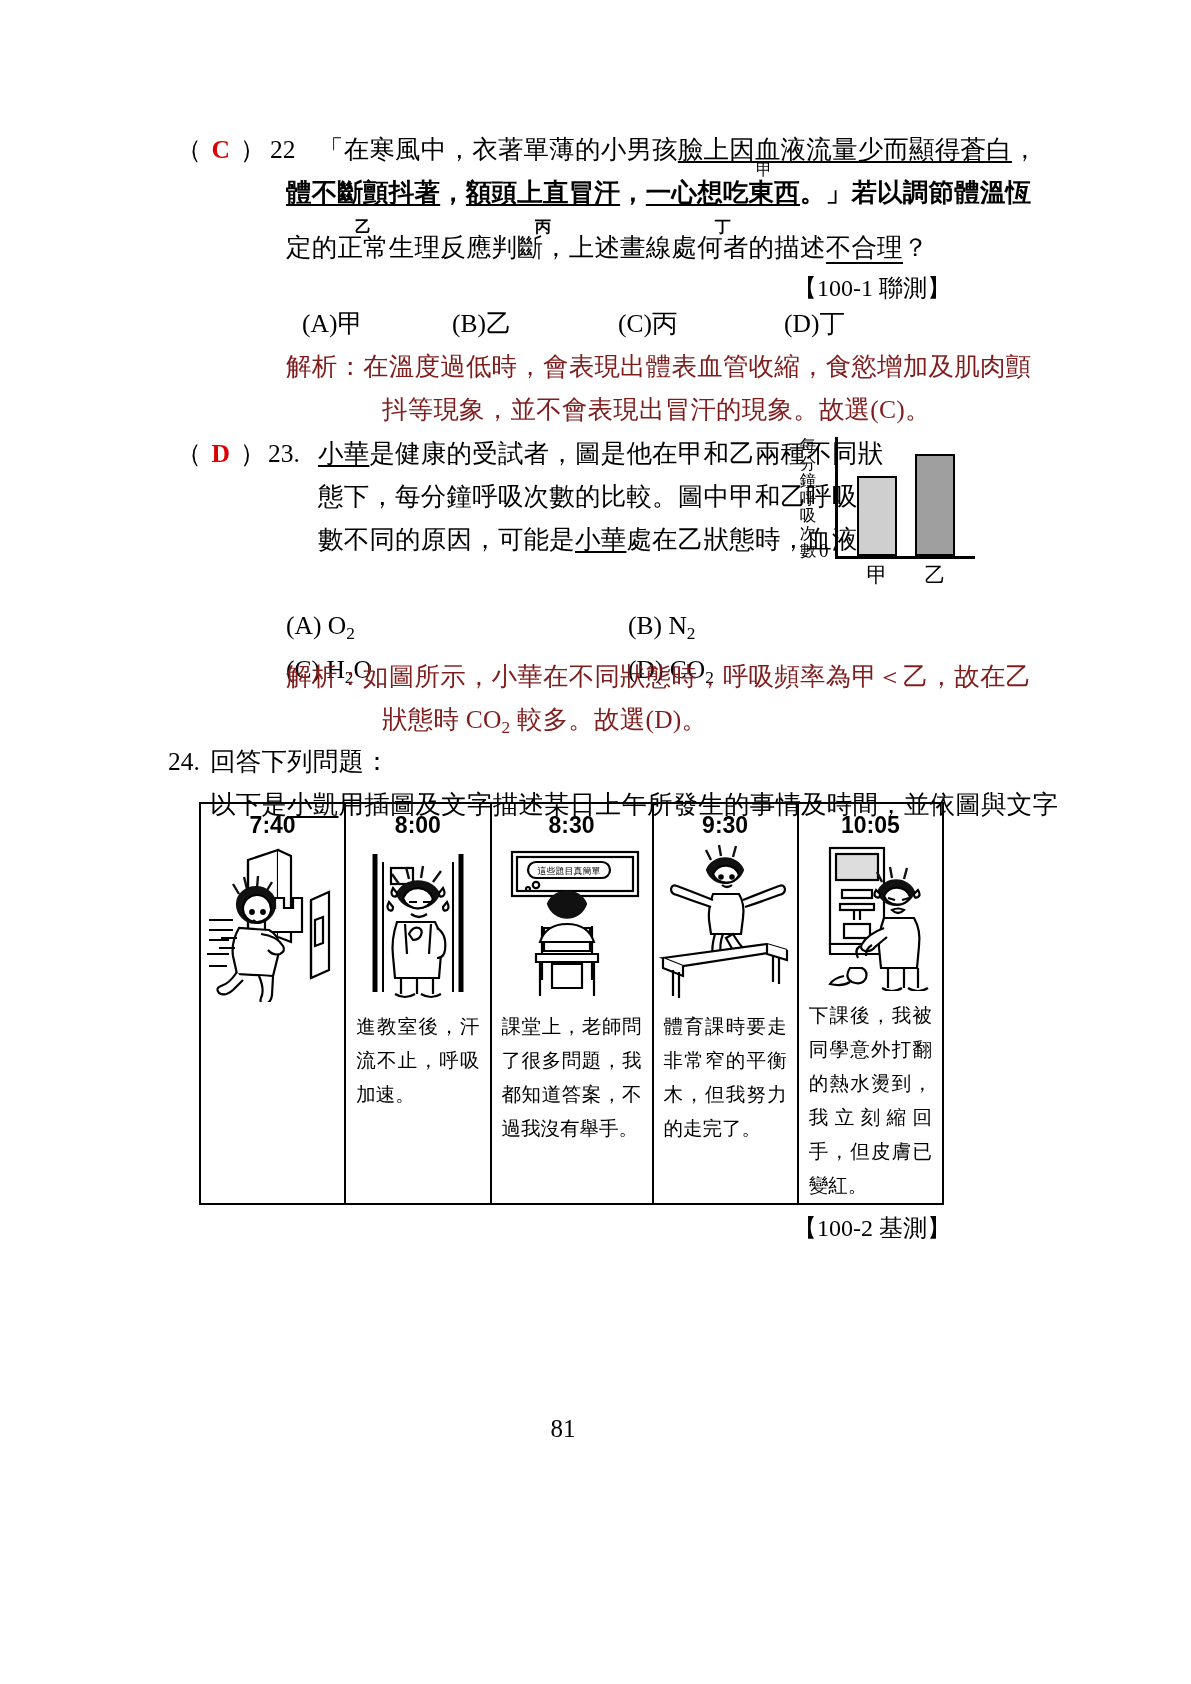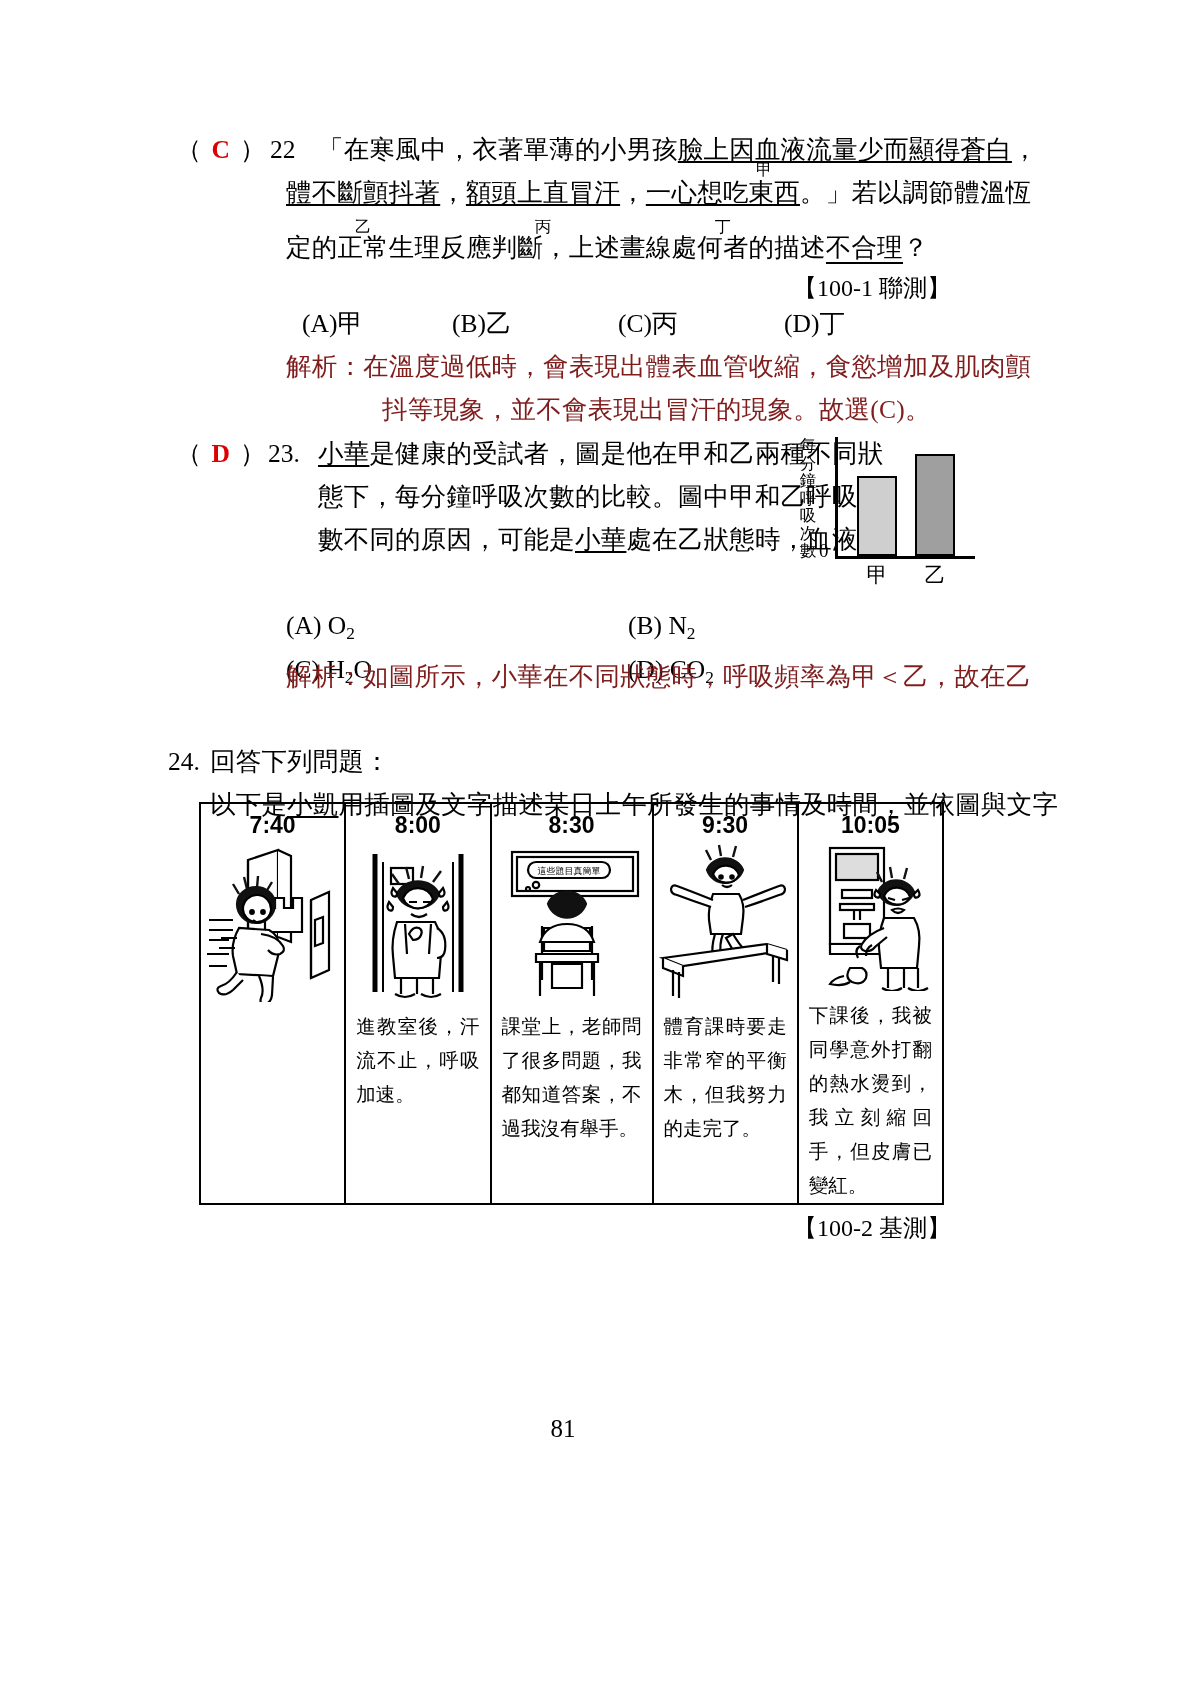--- a/index.html
+++ b/index.html
@@ -197,21 +197,21 @@
     <span>（</span><span class="ans" style="padding:0 10px;">C</span><span>）</span>
   </div>
   <div class="qnum" style="left:270px; top:128px;">22</div>
 
   <div class="qblock" style="left:318px; top:128px;">
     <div class="line">
       <span>「在寒風中，衣著單薄的小男孩</span><span class="u">臉上因血液流量少而顯得蒼白</span><span>，</span>
     </div>
   </div>
 
-  <div class="qblock" style="left:286px; top:171px;">
+  <div class="qblock" style="left:286px; top:171px;font-weight:bold;">
     <div class="line">
       <span class="ruby-wrap"><span class="u">體不斷顫抖著</span><span class="ruby ruby-bot">乙</span></span><span>，</span><span class="ruby-wrap"><span class="u">額頭上直冒汗</span><span class="ruby ruby-bot">丙</span></span><span>，</span><span class="ruby-wrap"><span class="u">一心想吃東西</span><span class="ruby ruby-bot">丁</span></span><span class="ruby-wrap"><span>。」若以調節體溫恆</span></span>
     </div>
   </div>
 
   <div style="position:absolute; left:756px; top:160px; font-size:16px;">甲</div>
 
   <div class="qblock" style="left:286px; top:226px;">
     <div class="line">
       <span>定的正常生理反應判斷，上述畫線處何者的描述</span><span class="uu">不合理</span><span>？</span>
@@ -264,20 +264,23 @@
     <span class="opt" style="left:0px; top:0px;"><span>(A)</span>&nbsp;<span>O</span><sub>2</sub><span></span></span>
     <span class="opt" style="left:342px; top:0px;"><span>(B)</span>&nbsp;<span>N</span><sub>2</sub><span></span></span>
     <span class="opt" style="left:0px; top:44px;"><span>(C)</span>&nbsp;<span>H</span><sub>2</sub><span>O</span></span>
     <span class="opt" style="left:342px; top:44px;"><span>(D)</span>&nbsp;<span>CO</span><sub>2</sub><span></span></span>
   </div>
 
   <div class="qblock" style="left:286px; top:655px;">
     <div class="line red">
       <span>解析：</span><span>如圖所示，小華在不同狀態時，呼吸頻率為甲＜乙，故在乙</span>
     </div>
+    <div class="line red" style="padding-left:96px;">
+      <span>狀態時 CO</span><sub>2</sub><span> 較多。故選(D)。</span>
+    </div>
   </div>
 
   <div class="qnum" style="left:168px; top:740px;">24.</div>
   <div class="qblock" style="left:210px; top:740px;">
     <div class="line">回答下列問題：</div>
     <div class="line">
       <span>以下是</span><span class="u">小凱</span><span>用插圖及文字描述某日上午所發生的事情及時間，並依圖與文字</span>
     </div>
   </div>
 

